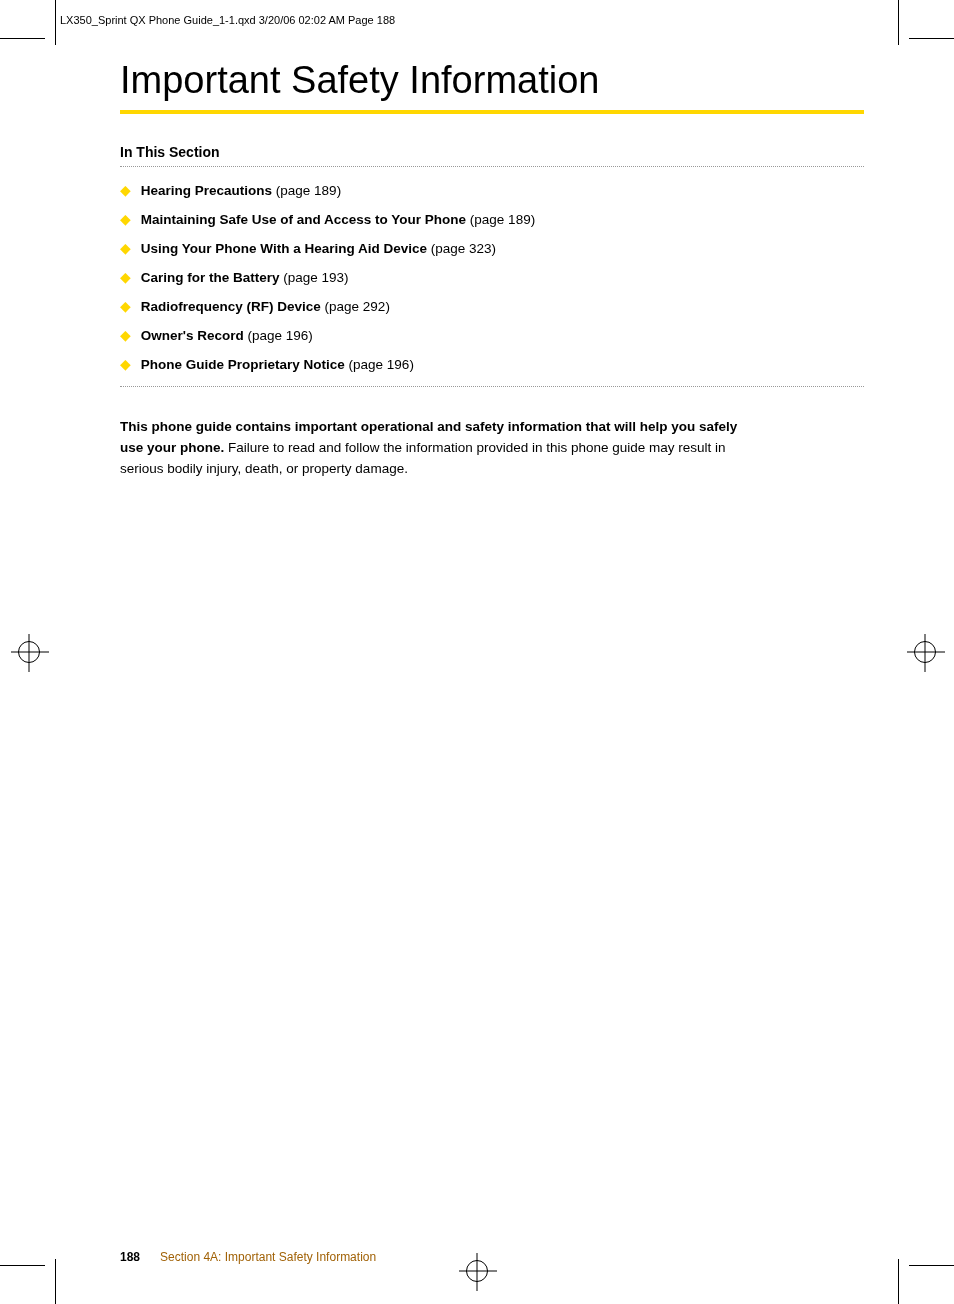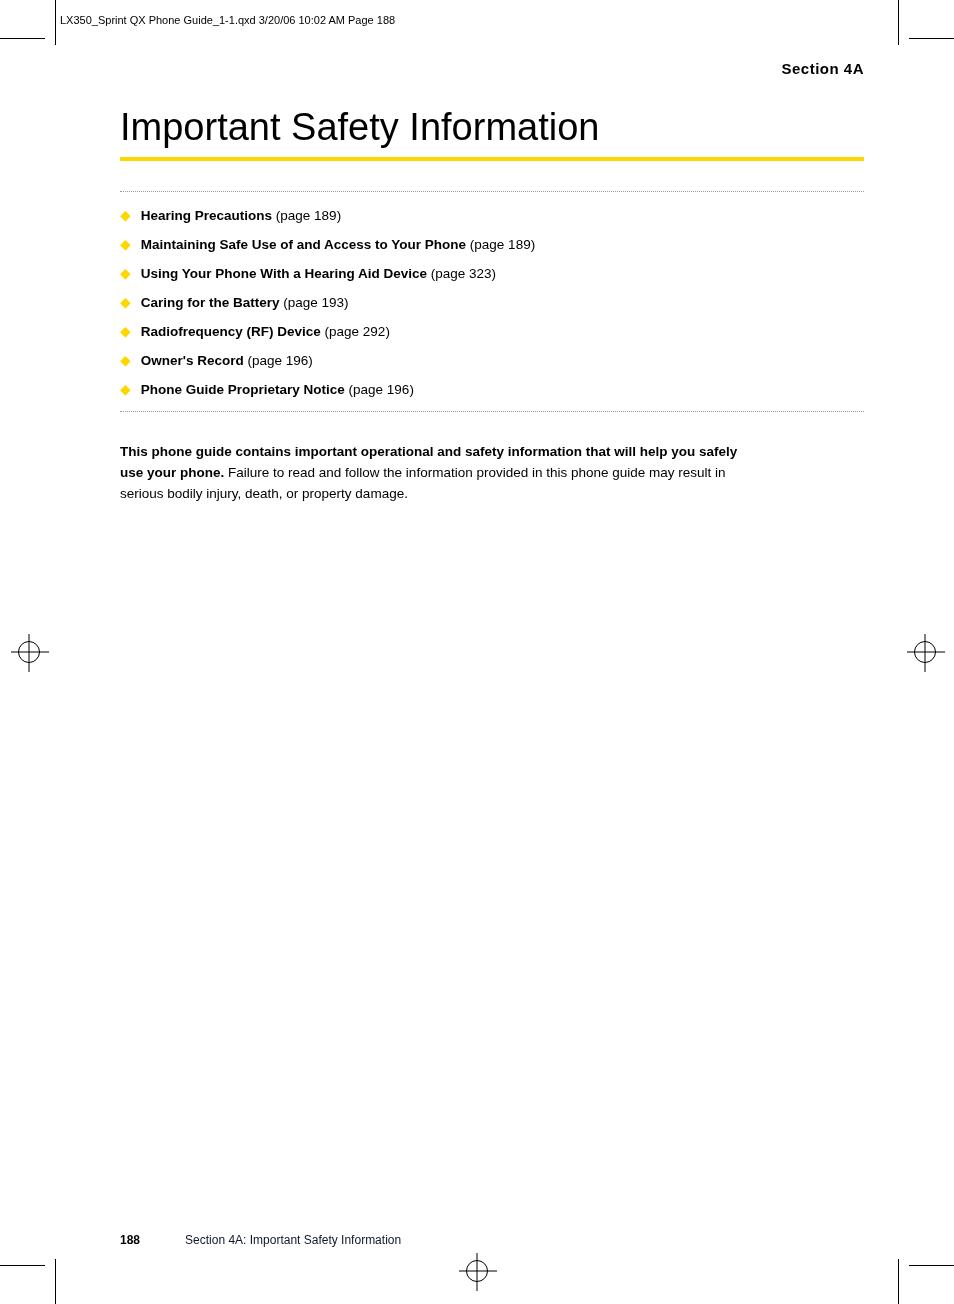--- a/index.html
+++ b/index.html
@@ -312,40 +312,39 @@
       font-weight: bold;
     }
 
     .body-text-normal {
       font-weight: normal;
     }
 
     
     .footer {
       position: absolute;
-      bottom: 57px;
+      bottom: 40px;
       left: 120px;
       right: 90px;
       display: flex;
       align-items: flex-start;
-      gap: 25px;
     }
 
     .footer-page-num {
       font-family: Arial, Helvetica, sans-serif;
       font-size: 12px;
       font-weight: bold;
       color: #000;
       margin-right: 20px;
     }
 
     .footer-section-label {
       font-family: Arial, Helvetica, sans-serif;
       font-size: 12px;
-      color: #0f172a;
+      color: #a16207;
     }
   </style>
 </head>
 <body>
 
 <div class="page-container">
 
   <div class="crop-mark-top-left"></div>
   <div class="crop-mark-top-right"></div>
   <div class="crop-mark-left-top"></div>
@@ -353,31 +352,31 @@
   <div class="crop-mark-bottom-left"></div>
   <div class="crop-mark-bottom-right"></div>
   <div class="crop-mark-left-bottom"></div>
   <div class="crop-mark-right-bottom"></div>
 
   <div class="reg-mark-left"></div>
   <div class="reg-mark-right"></div>
   <div class="reg-mark-bottom"></div>
 
   <div class="header-meta">
-    <span>LX350_Sprint QX Phone Guide_1-1.qxd   3/20/06   10:02 AM   Page 188</span>
+    <span>LX350_Sprint QX Phone Guide_1-1.qxd   3/20/06   02:02 AM   Page 188</span>
   </div>
 
   <div class="content">
 
-    <div class="section-label">Section 4A</div>
 
     <div class="main-title">Important Safety Information</div>
 
     <div class="title-underline"></div>
 
+    <div class="section-heading">In This Section</div>
 
     <hr class="dotted-line">
 
     <ul class="toc-list">
       <li class="toc-item">
         <span class="diamond-icon">◆</span>
         <span>
           <span class="toc-item-bold">Hearing Precautions</span><span class="toc-item-normal"> (page 189)</span>
         </span>
       </li>

